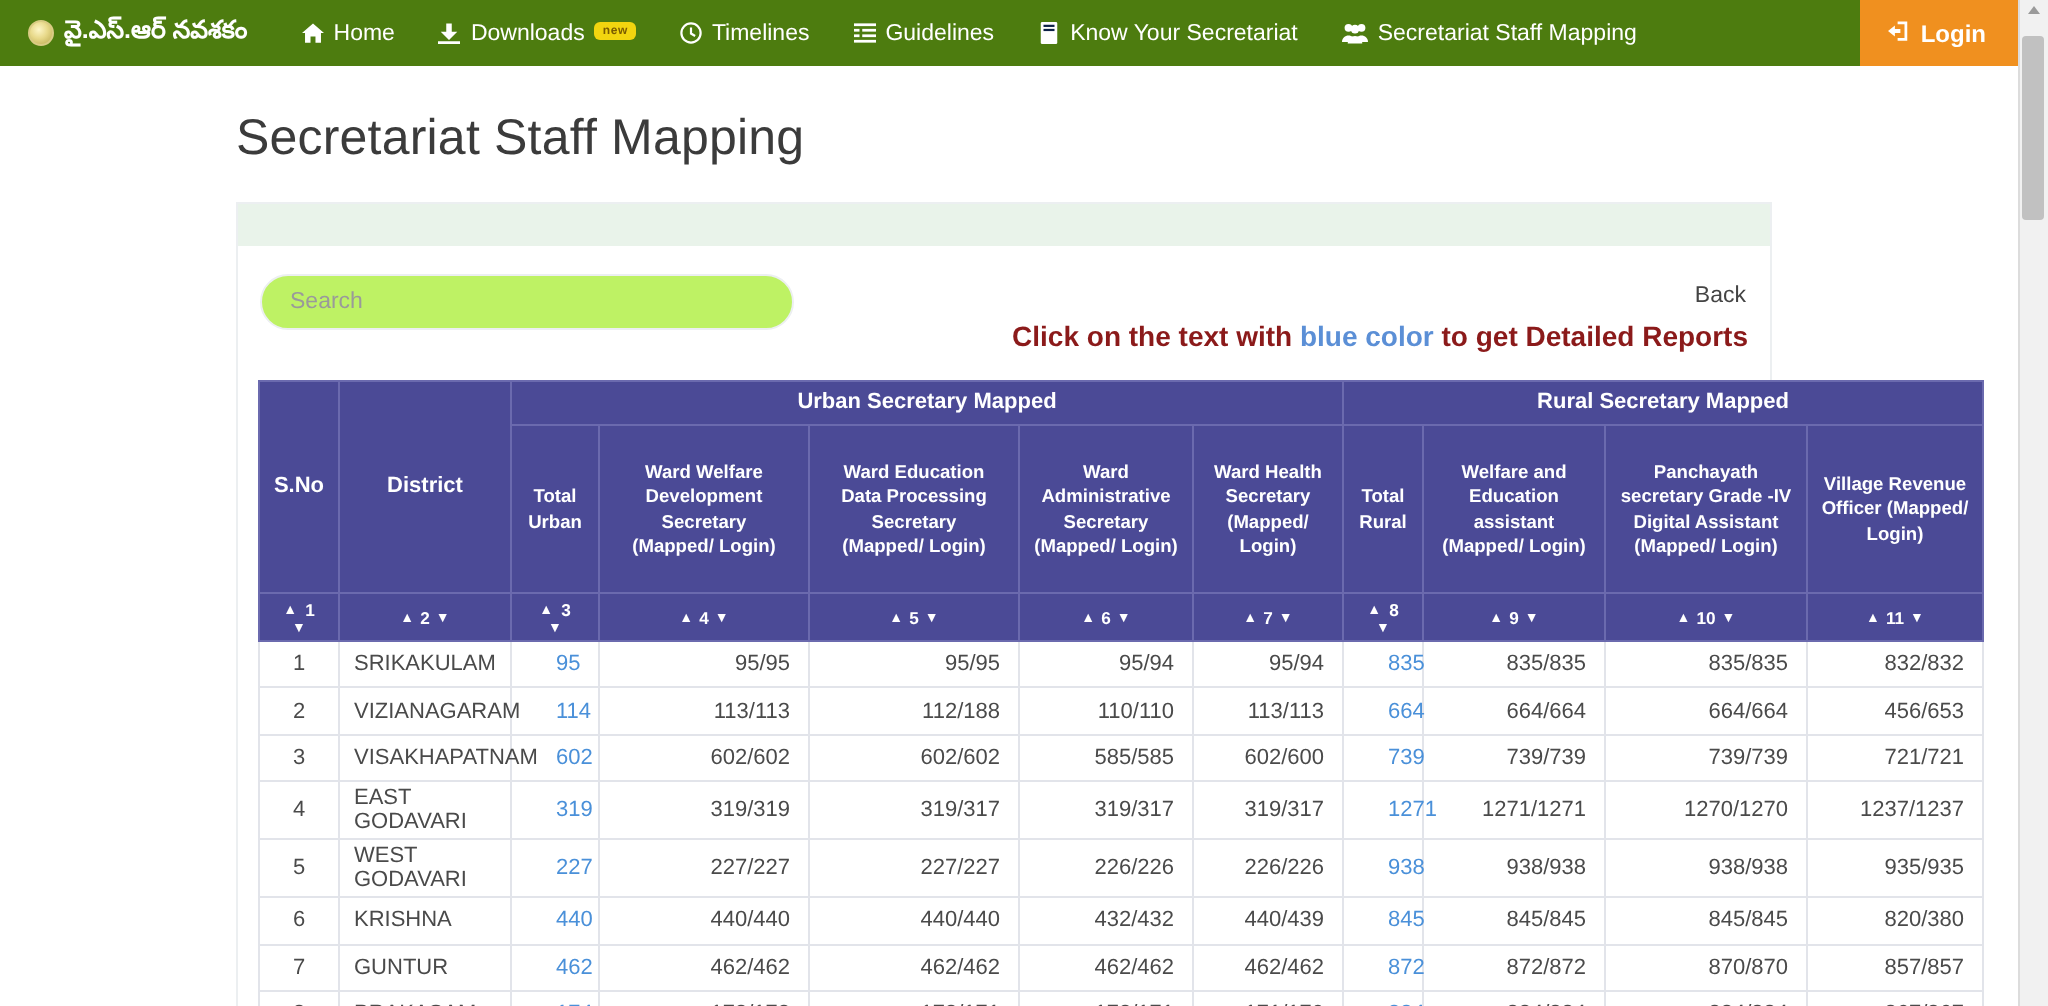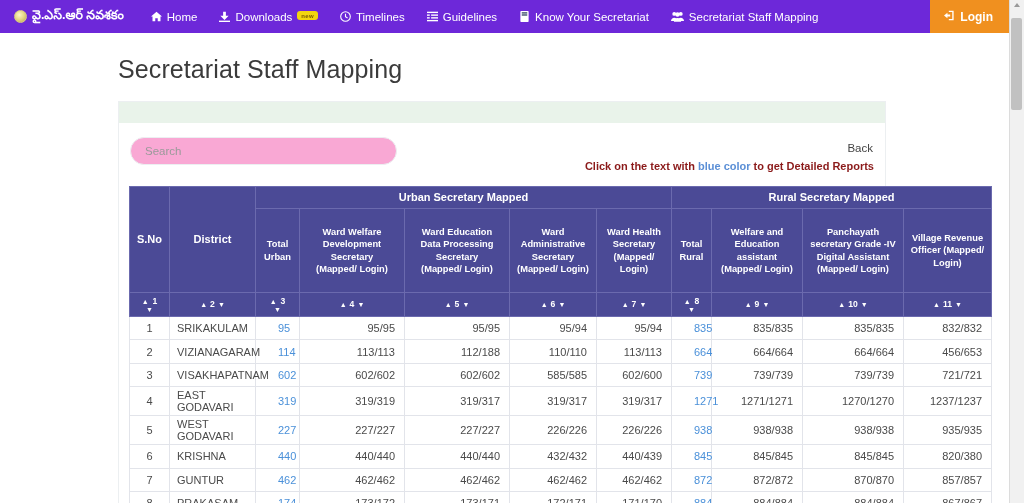--- a/index.html
+++ b/index.html
@@ -16,21 +16,21 @@
     position: relative;
     width: 1009px;
     height: 503px;
     overflow: hidden;
     float: left;
   }
 
   
   #navbar {
     height: 33px;
-    background: #6d28d9;
+    background: #4d7c0f;
     display: flex;
     align-items: center;
     padding-left: 8px;
     white-space: nowrap;
   }
   #navbar .brand {
     display: flex;
     align-items: center;
     gap: 5px;
     color: #ffffff;
@@ -123,37 +123,37 @@
   }
   #search-input {
     width: 267px;
     height: 28px;
     border: 1px solid #eceff1;
     border-radius: 18px;
     padding: 0 14px;
     font-size: 11.5px;
     color: #555;
     outline: none;
-    background: #f9a8d4;
+    background: #bef264;
     font-family: "Liberation Sans", sans-serif;
   }
   #search-input::placeholder { color: #9a9a9a; }
 
   #right-notes { text-align: right; padding-top: 1px; }
   #back-link {
     display: inline-block;
     color: #444444;
     font-size: 11.5px;
     text-decoration: none;
     cursor: pointer;
     margin-bottom: 6px;
     margin-right: 1px;
   }
   #hint-line {
-    font-size: 11px;
+    font-size: 14px;
     font-weight: bold;
     color: #8b1a1a;
     white-space: nowrap;
   }
   #hint-line .blue { color: #5b8fd6; }
 
   
   #tbl-wrap { margin-top: 14px; }
   table#staff {
     border-collapse: collapse;

